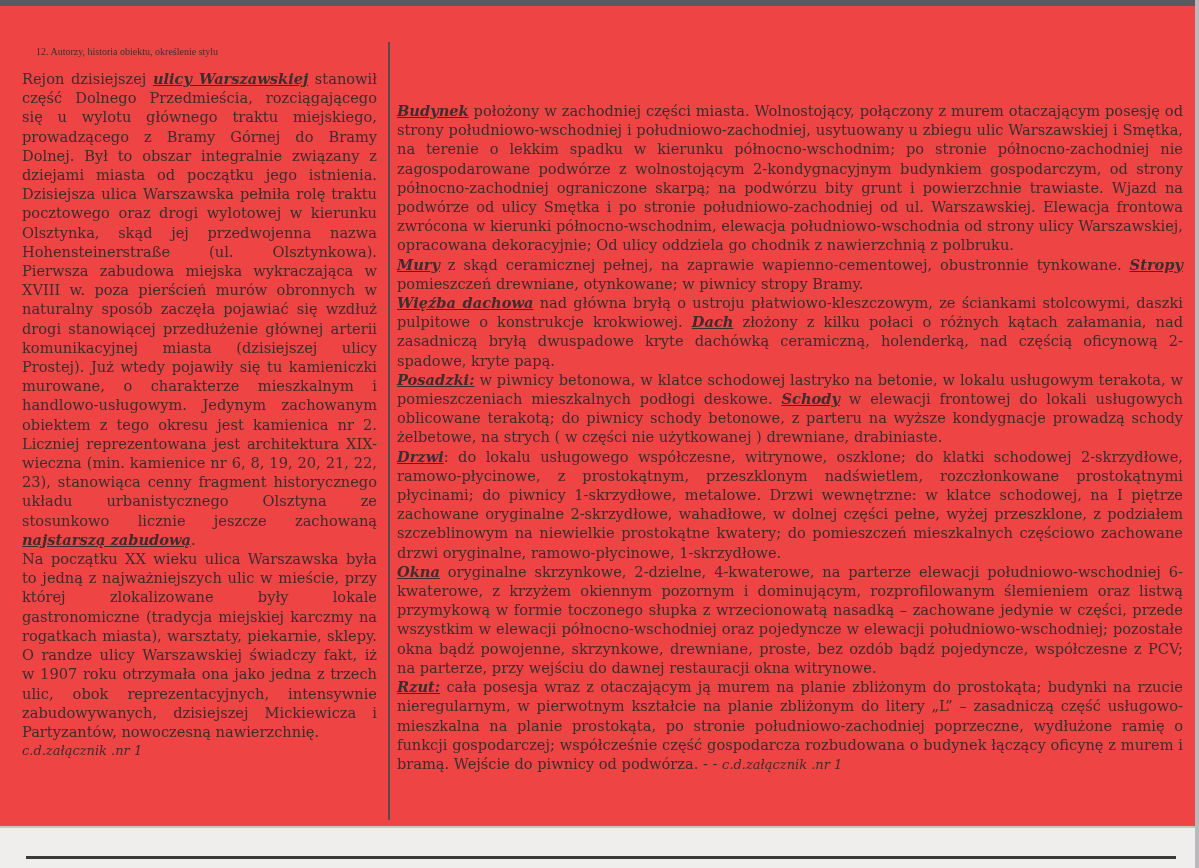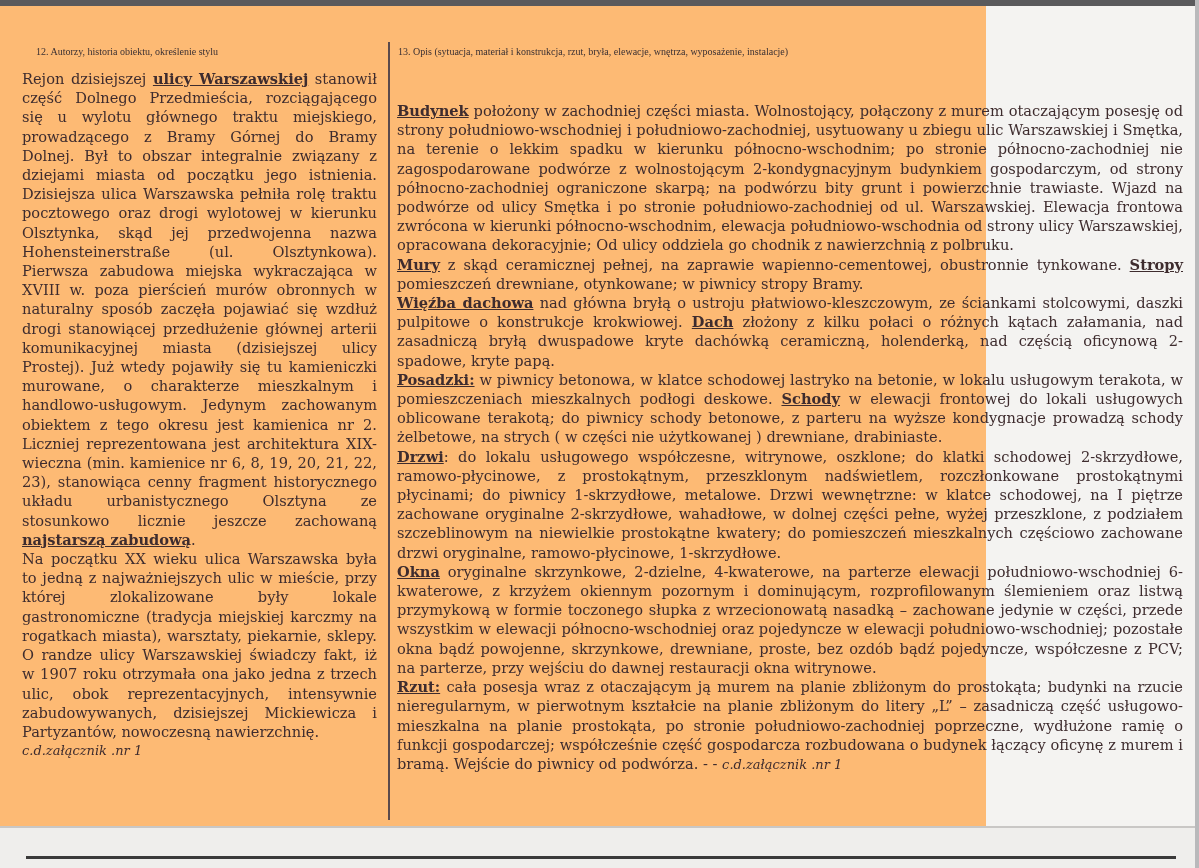--- a/index.html
+++ b/index.html
@@ -3,52 +3,51 @@
 <meta charset="utf-8">
 <style>
   html, body { margin:0; padding:0; }
   body {
     width:1199px; height:868px; overflow:hidden; position:relative;
     background:#f4f3f1;
   }
   .topbar { position:absolute; left:0; top:0; width:1199px; height:6px; background:#5a5a5c; }
   .rightedge { position:absolute; right:0; top:0; width:4px; height:868px; background:#b9b9bb; }
   .sheet {
-    position:absolute; left:0; top:6px; width:986px; height:820px;
-    background:#fdba74;
+    position:absolute; left:0; top:6px; width:1195px; height:820px;
+    background:#ef4444;
   }
   .hdr {
     position:absolute; top:40px;
     font-family:"Liberation Serif", serif; font-size:10px; color:#3a3032;
   }
   .hdr.left { left:36px; }
   .hdr.right { left:398px; }
   .vline { position:absolute; left:388px; top:36px; width:2px; height:778px; background:#5a4a4c; }
   .col {
     position:absolute; font-family:"DejaVu Serif", serif; color:#3e2c2e;
     font-size:14.6px; line-height:19.2px; text-align:justify;
   }
   .col.left { left:22px; top:63px; width:355px; }
   .col.right { left:397px; top:63px; width:786px;margin-top:32px; }
   .col p { margin:0; }
-  .kw { font-weight:bold; text-decoration:underline; }
+  .kw { font-weight:bold; text-decoration:underline;font-style:italic; }
   .cd { font-style:italic; font-size:13px; text-align:left; }
   .cd2 { font-style:italic; font-size:13px; }
   .foldline { position:absolute; left:0; top:826px; width:1199px; height:2px; background:#c9c7c5; }
   .bottomzone { position:absolute; left:0; top:828px; width:1199px; height:40px; background:#efeeec; }
   .bottomrule { position:absolute; left:26px; top:856px; width:1150px; height:3px; background:#3a3a3a; }
 </style>
 </head>
 <body>
 
 <div class="topbar"></div>
 
 <div class="sheet">
   <div class="hdr left">12. Autorzy, historia obiektu, określenie stylu</div>
-  <div class="hdr right">13. Opis (sytuacja, materiał i konstrukcja, rzut, bryła, elewacje, wnętrza, wyposażenie, instalacje)</div>
   <div class="vline"></div>
 
   <div class="col left">
     <p>
       <span>Rejon dzisiejszej </span><span class="kw">ulicy Warszawskiej</span><span> stanowił część Dolnego Przedmieścia, rozciągającego się u wylotu głównego traktu miejskiego, prowadzącego z Bramy Górnej do Bramy Dolnej. Był to obszar integralnie związany z dziejami miasta od początku jego istnienia. Dzisiejsza ulica Warszawska pełniła rolę traktu pocztowego oraz drogi wylotowej w kierunku Olsztynka, skąd jej przedwojenna nazwa Hohensteinerstraße (ul. Olsztynkowa). Pierwsza zabudowa miejska wykraczająca w XVIII w. poza pierścień murów obronnych w naturalny sposób zaczęła pojawiać się wzdłuż drogi stanowiącej przedłużenie głównej arterii komunikacyjnej miasta (dzisiejszej ulicy Prostej). Już wtedy pojawiły się tu kamieniczki murowane, o charakterze mieszkalnym i handlowo-usługowym. Jedynym zachowanym obiektem z tego okresu jest kamienica nr 2. Liczniej reprezentowana jest architektura XIX-wieczna (min. kamienice nr 6, 8, 19, 20, 21, 22, 23), stanowiąca cenny fragment historycznego układu urbanistycznego Olsztyna ze stosunkowo licznie jeszcze zachowaną </span><span class="kw">najstarszą zabudową</span><span>.</span>
     </p>
     <p>Na początku XX wieku ulica Warszawska była to jedną z najważniejszych ulic w mieście, przy której zlokalizowane były lokale gastronomiczne (tradycja miejskiej karczmy na rogatkach miasta), warsztaty, piekarnie, sklepy. O randze ulicy Warszawskiej świadczy fakt, iż w 1907 roku otrzymała ona jako jedna z trzech ulic, obok reprezentacyjnych, intensywnie zabudowywanych, dzisiejszej Mickiewicza i Partyzantów, nowoczesną nawierzchnię.</p>
     <p class="cd">c.d.załącznik .nr 1</p>
   </div>
 

